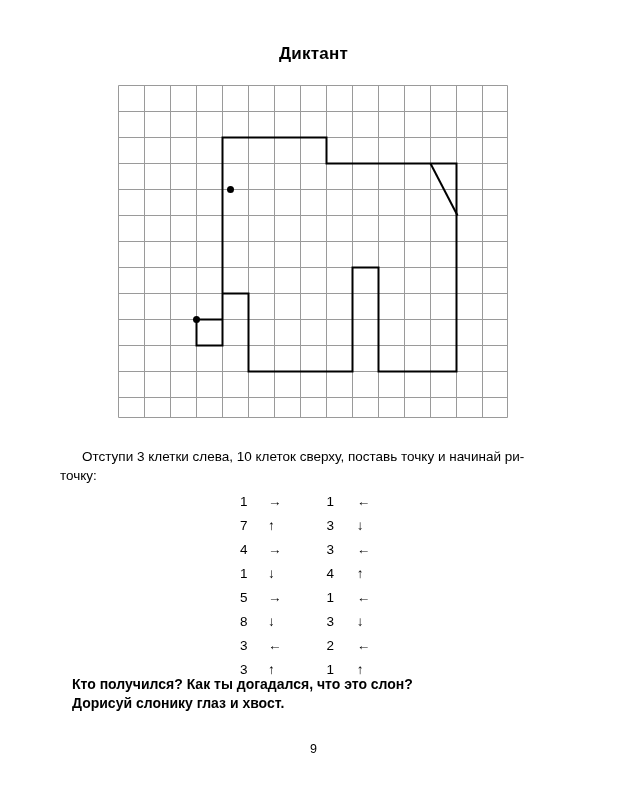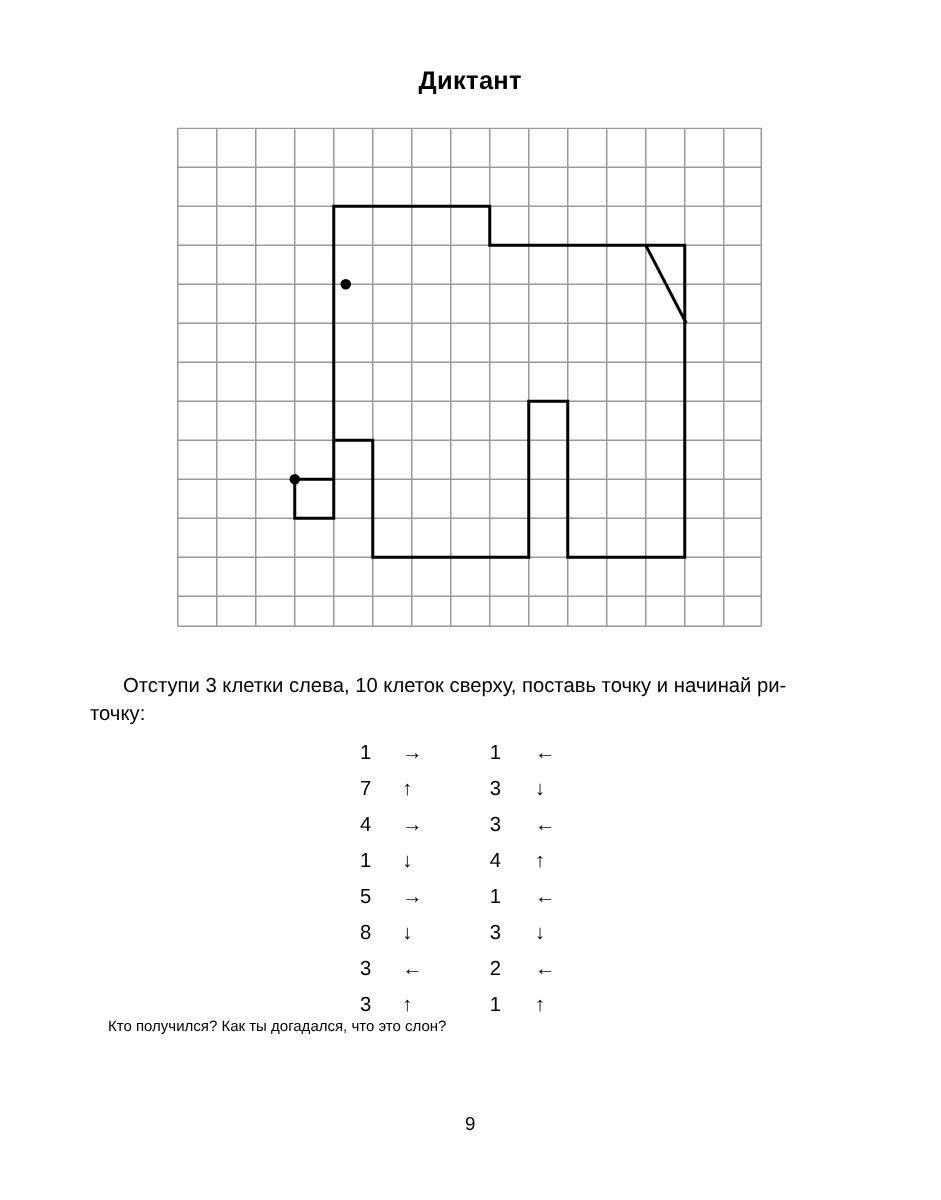--- a/index.html
+++ b/index.html
@@ -72,22 +72,23 @@
   }
   .col-num-a { width: 26px; text-align: left; padding-left: 14px; }
   .col-arr-a { width: 54px; text-align: left; padding-left: 10px; font-size: 14px; }
   .col-num-b { width: 28px; text-align: left; padding-left: 12px; }
   .col-arr-b { width: 40px; text-align: left; padding-left: 10px; font-size: 14px; }
   .questions {
     position: absolute;
     left: 72px;
     top: 675px;
     width: 480px;
-    font-size: 10px;
+    font-size: 14px;
     line-height: 19px;
+    font-weight: bold;
   }
   .questions div { white-space: nowrap; }
   .page-number {
     position: absolute;
     left: 0;
     top: 742px;
     width: 627px;
     text-align: center;
     font-size: 12.5px;
   }
@@ -195,17 +196,18 @@
         <td class="col-arr-a">↑</td>
         <td class="col-num-b">1</td>
         <td class="col-arr-b">↑</td>
       </tr>
     </tbody>
       </table>
   </div>
 
   <div class="questions">
     <div>Кто получился? Как ты догадался, что это слон?</div>
+    <div>Дорисуй слонику глаз и хвост.</div>
   </div>
 
   <div class="page-number">9</div>
 
 </div>
 
 </body></html>

